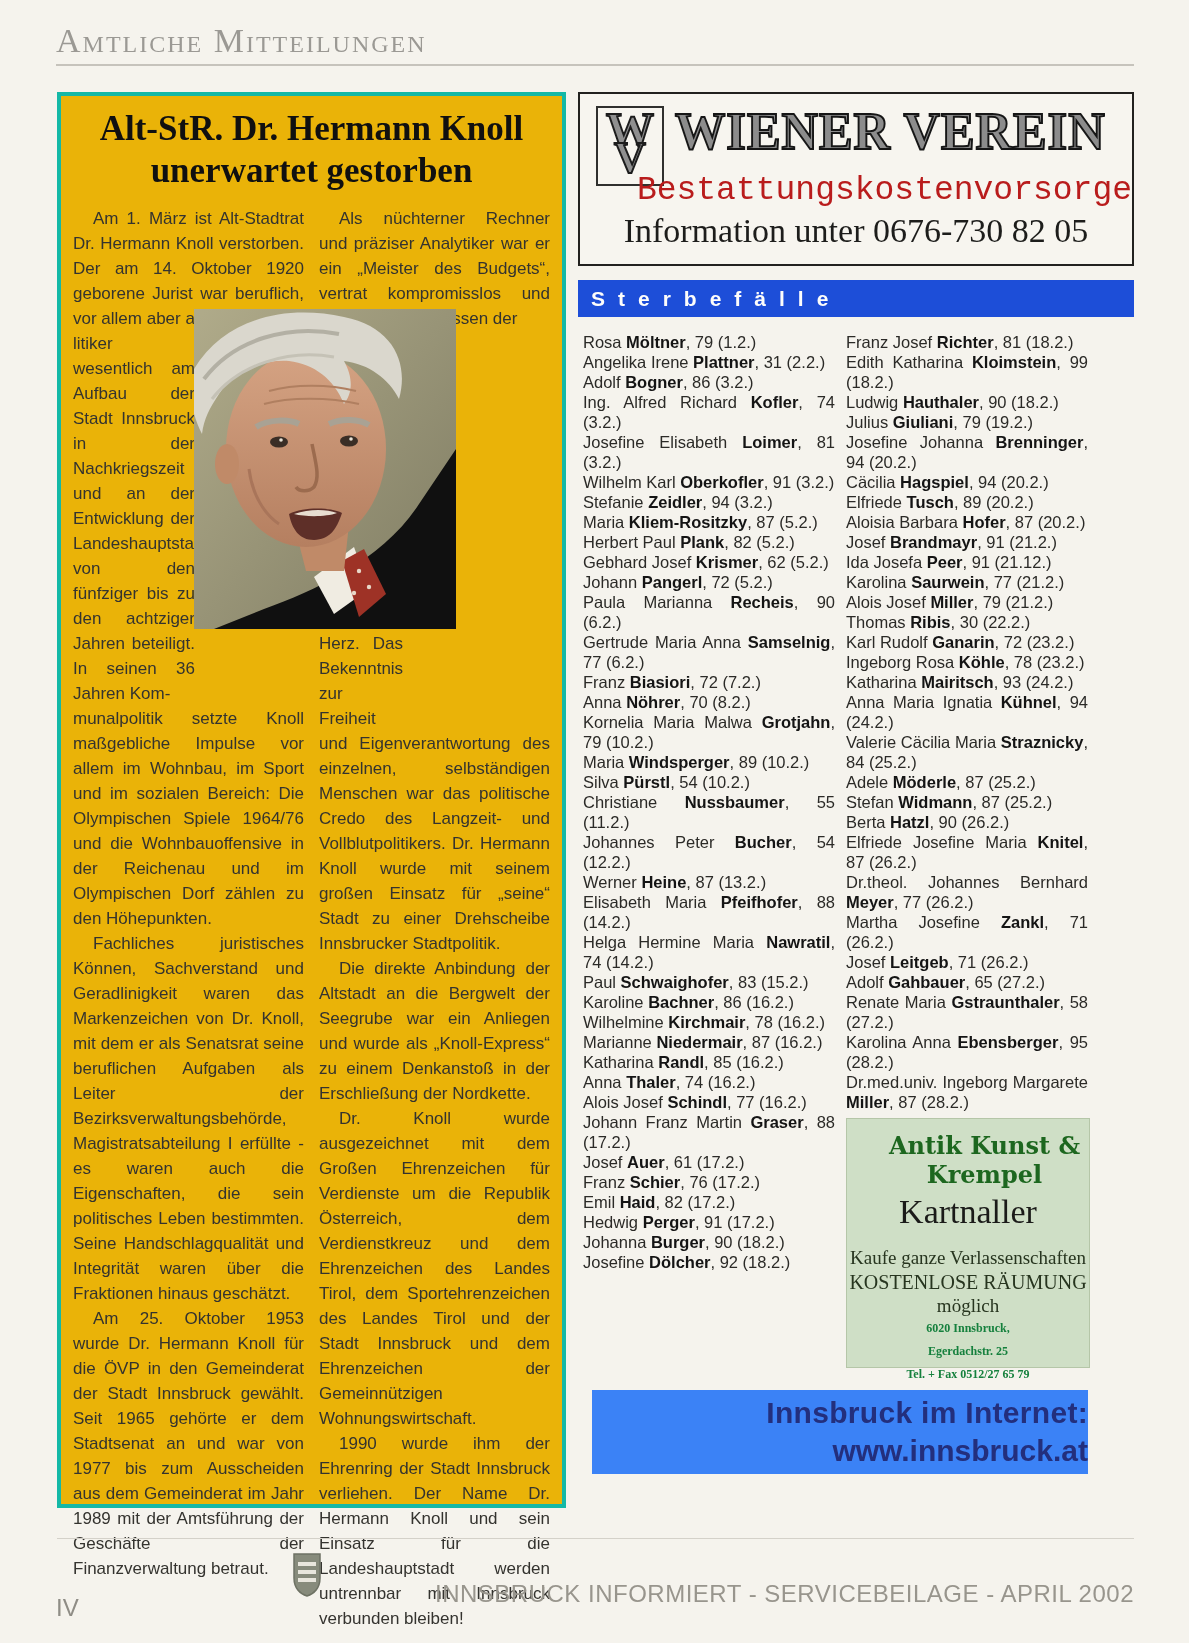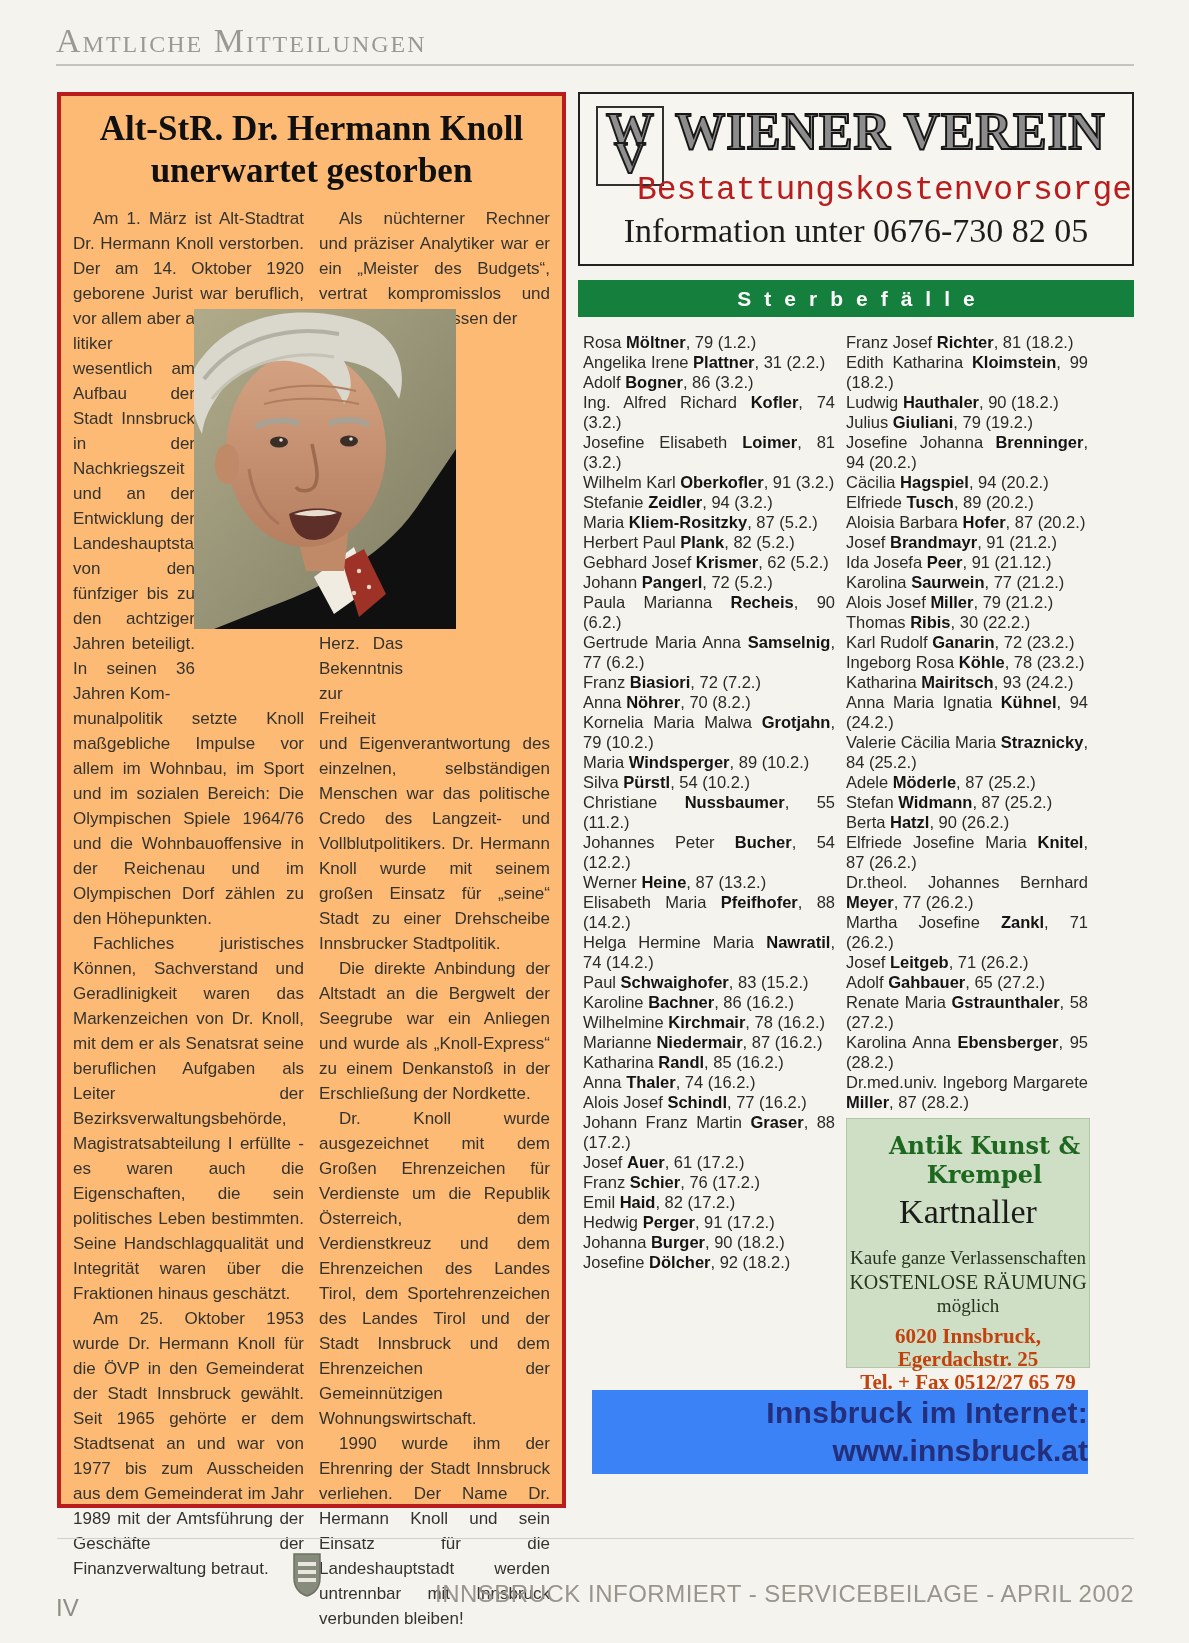--- a/index.html
+++ b/index.html
@@ -15,21 +15,21 @@
     left:56px;top:22px;width:900px;
     font-family:"Liberation Serif",serif;
     font-variant:small-caps;font-size:34px;letter-spacing:2px;
     color:#9b9994;
   }
   .header-rule{left:56px;top:64px;width:1078px;height:2px;background:#c6c3bc;}
 
   
   .article-box{
     left:57px;top:92px;width:477px;height:1392px;
-    border:4px solid #b91c1c;background:#fdba74;
+    border:4px solid #14b8a6;background:#eab308;
     padding:8px 12px;
   }
   .article-title{
     font-family:"Liberation Serif",serif;font-weight:bold;color:#101010;
     font-size:35px;line-height:42px;text-align:center;margin-top:4px;
   }
   .article-cols{position:relative;margin-top:14px;display:flex;gap:15px;}
   .col{width:231px;font-size:17px;line-height:25px;text-align:justify;color:#34332f;}
   .seg{margin:0;}
   .seg.indent{text-indent:20px;}
@@ -69,21 +69,21 @@
     font-family:Liberation Mono, monospace;font-size:33px;color:#b91c1c;
   }
   .wv-line2{
     position:absolute;left:0;top:118px;width:100%;text-align:center;
     font-family:"Liberation Serif",serif;font-size:34px;color:#1d1d1b;
   }
 
   
   .deaths-bar{
     left:578px;top:280px;width:556px;height:37px;
-    background:#15803d;display:flex;align-items:center;justify-content:center;
+    background:#1d4ed8;display:flex;align-items:center;justify-content:flex-start;
   }
   .deaths-bar span{
     color:#fdfdfb;font-weight:bold;font-size:21px;
     letter-spacing:13px;padding-left:13px;
   }
   .deaths-col{font-size:16.5px;line-height:20px;color:#2b2a27;}
   .deaths-col .death-entry{text-align:justify;}
   .deaths-col b{color:#141414;}
   .deaths-col1{left:583px;top:332px;width:252px;}
   .deaths-col2{left:846px;top:332px;width:242px;}
@@ -97,22 +97,22 @@
     margin-top:12px;font-family:"DejaVu Serif",serif;font-weight:bold;
     font-size:24px;color:#1d671f;letter-spacing:0px;margin-left:33px;
   }
   .antik-name{
     margin-top:4px;font-family:"Liberation Serif",serif;font-size:34px;color:#1b1b19;
   }
   .antik-l1{margin-top:16px;font-family:"Liberation Serif",serif;font-size:19px;color:#27351f;}
   .antik-l2{margin-top:2px;font-family:"Liberation Serif",serif;font-size:20px;color:#27351f;}
   .antik-l3{margin-top:1px;font-family:Liberation Serif, serif;font-size:19px;color:#27351f;}
   .antik-addr{
-    margin-top:8px;font-family:"Liberation Serif",serif;font-weight:bold;
-    font-size:21px;line-height:23px;color:#c2410c;
+    font-family:"Liberation Serif",serif;font-weight:bold;
+    font-size:12px;line-height:23px;color:#15803d;
   }
 
   
   .internet-box{
     left:592px;top:1390px;width:496px;height:84px;
     background:#3b82f6;display:flex;flex-direction:column;
     align-items:flex-end;justify-content:center;
   }
   .internet-box .l1{font-size:30px;color:#232f7d;font-weight:bold;letter-spacing:0.3px;}
   .internet-box .l2{font-size:30px;color:#232f7d;font-weight:bold;margin-top:4px;}

